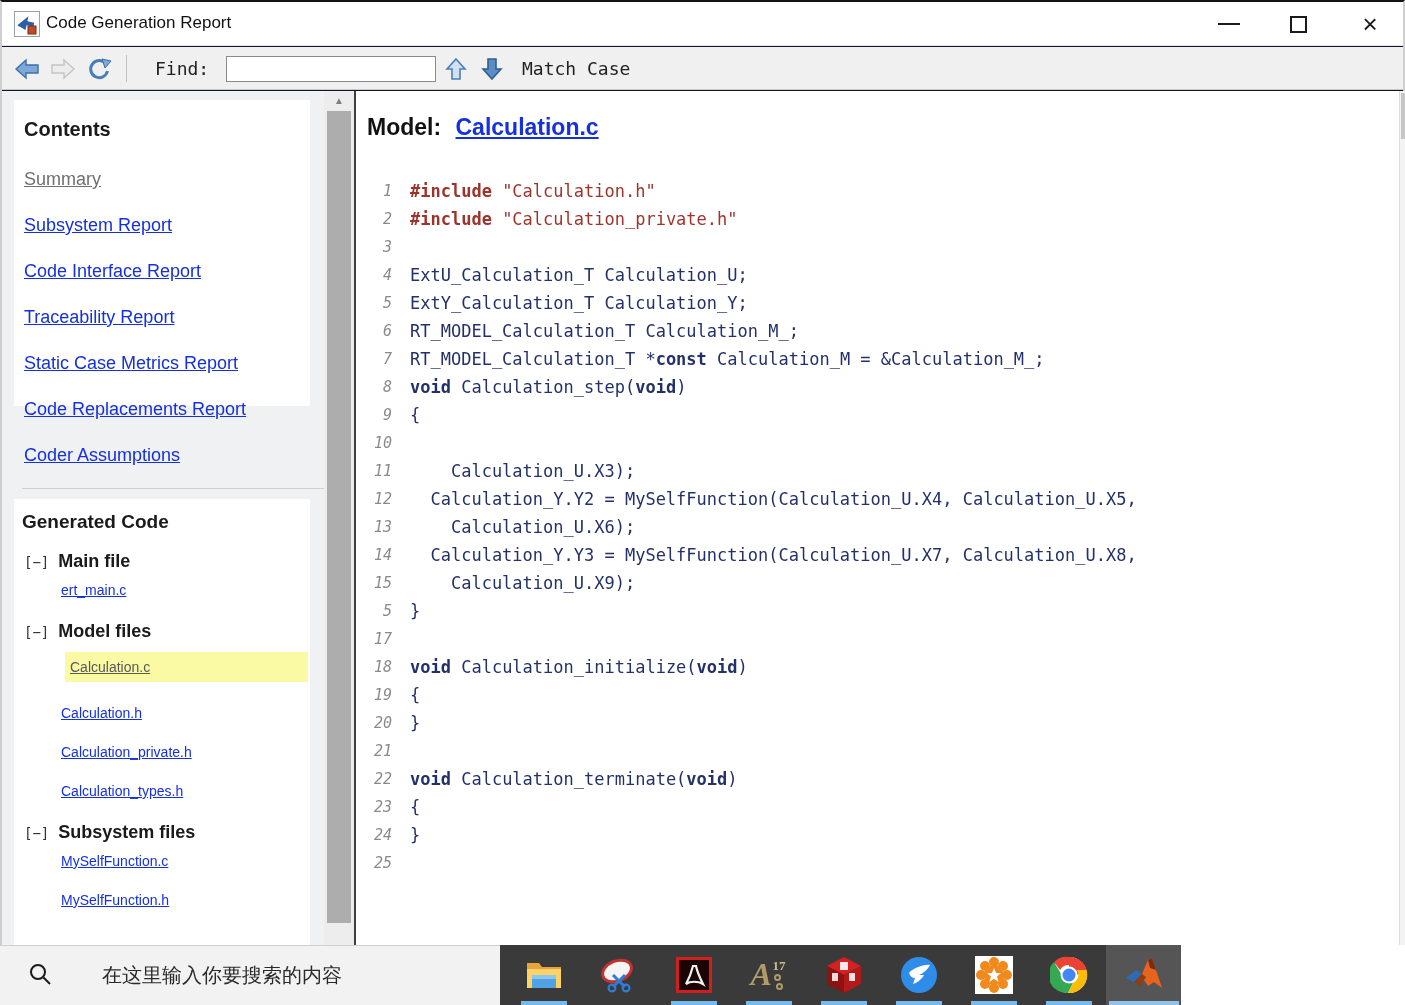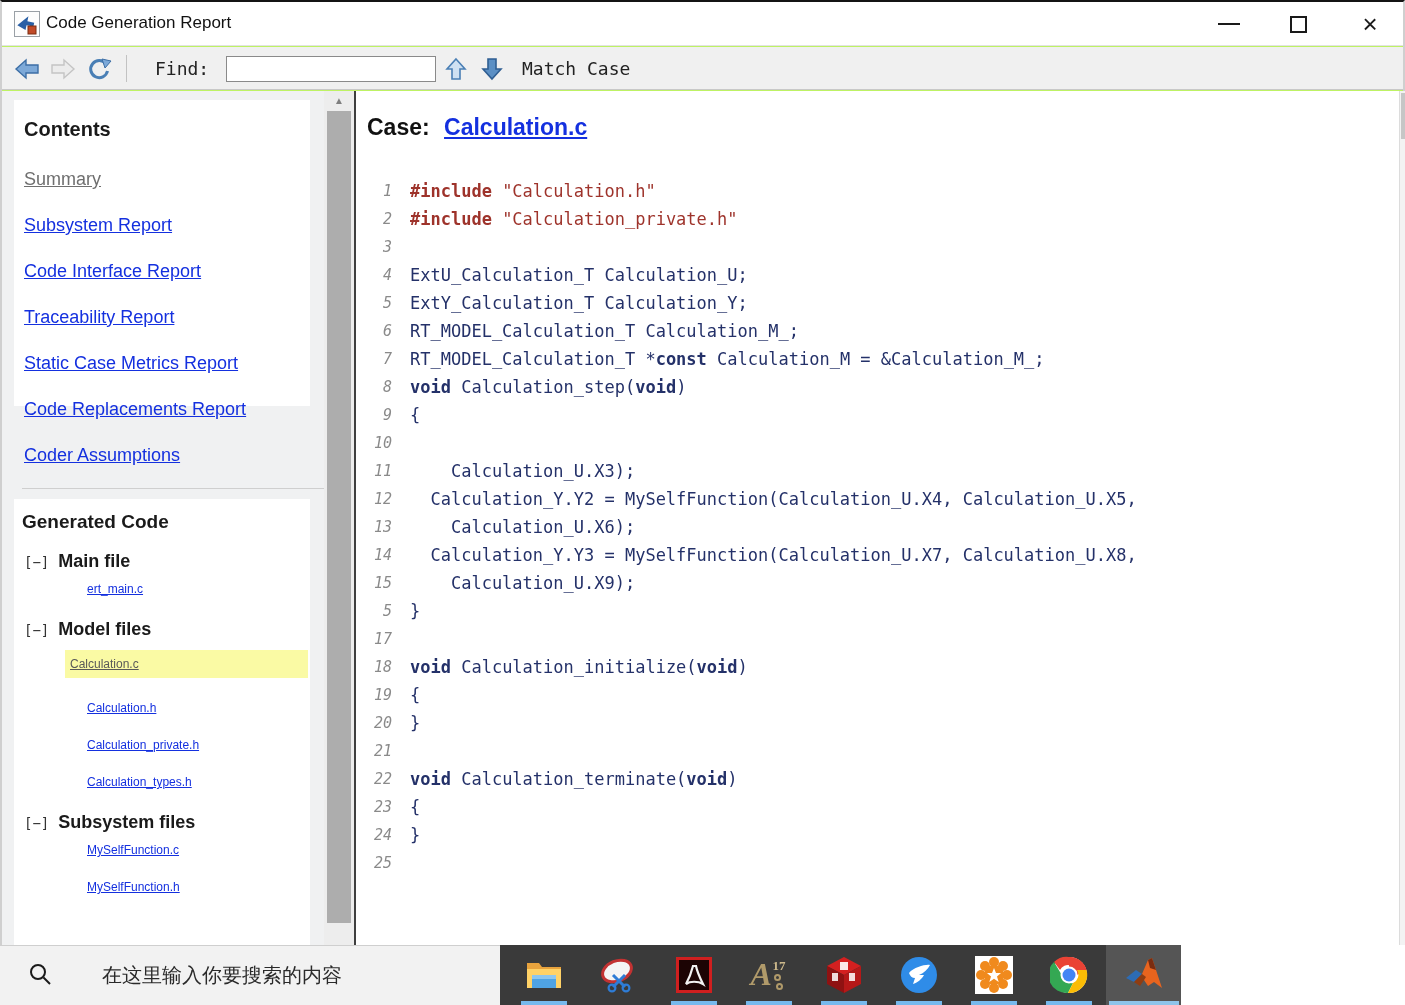--- a/index.html
+++ b/index.html
@@ -1,21 +1,21 @@
 <!DOCTYPE html>
 <html><head>
 <meta charset="utf-8">
 <style>
   * { margin:0; padding:0; box-sizing:border-box; }
   html,body { width:1405px; height:1005px; overflow:hidden; background:#fff;
               font-family:"Liberation Sans", sans-serif; }
   .screen { position:relative; width:1405px; height:1005px; }
 
   
-  .window { position:absolute; left:0; top:0; width:1405px; height:945px; background:#bef264;
+  .window { position:absolute; left:0; top:0; width:1405px; height:945px; background:#0f172a;
             border-top:2px solid #141414; border-left:2px solid #cfcfcf; border-right:2px solid #cfcfcf; }
   .titlebar { position:absolute; left:0; top:0; width:100%; height:44px; background:#fff;
               border-bottom:1px solid #e3e3e3; }
   .app-icon { position:absolute; left:12px; top:9px; width:26px; height:26px; }
   .title-text { position:absolute; left:44px; top:11px; font-size:17px; color:#111; }
   .win-btn { position:absolute; top:0; width:48px; height:44px; display:flex; align-items:center; justify-content:center; }
   .btn-min { left:1203px; } .btn-max { left:1272px; } .btn-close { left:1344px; }
   .glyph-min { width:22px; height:0; border-top:2px solid #1a1a1a; }
   .glyph-max { width:17px; height:17px; border:2px solid #1a1a1a; }
   .glyph-close { font-size:26px; color:#1a1a1a; line-height:1; font-weight:300; }
@@ -40,22 +40,22 @@
   .panel-title { font-size:20px; font-weight:bold; color:#1a1a1a; margin-bottom:28px; }
   .side-link { display:block; font-size:18px; color:#1430df; text-decoration:underline; margin-bottom:25px; }
   .side-link.visited { color:#6f6f6f; }
   .panel-divider { position:absolute; left:20px; top:397px; width:326px; height:1px; background:#cfcfcf; }
   .generated-panel { top:408px; height:446px; padding:12px 0 0 8px; }
   .gen-title { font-size:19px; font-weight:bold; color:#1a1a1a; margin-bottom:18px; }
   .tree-group { margin-bottom:6px; }
   .group-header { display:flex; align-items:center; margin:8px 0 10px 2px; }
   .toggle { font-family:"DejaVu Sans Mono", monospace; font-size:14px; color:#333; margin-right:9px; }
   .group-label { font-size:18px; font-weight:bold; color:#1a1a1a; }
-  .file-link { display:block; font-size:12px; color:#1430df; text-decoration:underline;
-               margin:0 0 23px 65px; }
+  .file-link { display:block; font-size:14px; color:#1430df; text-decoration:underline;
+               margin:0 0 23px 39px; }
   .file-link.selected { color:#595959; background:#fafaa4; margin-left:43px; margin-right:2px;
                         padding:7px 0 7px 5px; }
 
   
   .sb-scroll { position:absolute; left:322px; top:0; width:30px; height:854px; background:#ededed; }
   .sb-up { position:absolute; left:0; top:2px; width:30px; height:16px; text-align:center;
            font-size:10px; color:#7f7f7f; line-height:16px; }
   .sb-thumb { position:absolute; left:3px; top:20px; width:24px; height:812px; background:#adadad; }
 
   .v-divider { position:absolute; left:352px; top:0; width:2px; height:854px; background:#3f3f3f; }
@@ -207,21 +207,21 @@
         <div class="sb-scroll">
           <div class="sb-up">▲</div>
           <div class="sb-thumb"></div>
         </div>
       </div>
 
       <div class="v-divider"></div>
 
       <div class="main">
         <div class="file-header">
-          <span class="file-prefix">Case:</span>
+          <span class="file-prefix">Model:</span>
           <a class="file-name-link">Calculation.c</a>
         </div>
         <div class="code-listing">
             <div class="code-line"><span class="ln">1</span><span class="code-text"><span class="seg-pp">#include </span><span class="seg-str">"Calculation.h"</span></span></div>
             <div class="code-line"><span class="ln">2</span><span class="code-text"><span class="seg-pp">#include </span><span class="seg-str">"Calculation_private.h"</span></span></div>
             <div class="code-line"><span class="ln">3</span><span class="code-text"></span></div>
             <div class="code-line"><span class="ln">4</span><span class="code-text"><span class="seg-p">ExtU_Calculation_T Calculation_U;</span></span></div>
             <div class="code-line"><span class="ln">5</span><span class="code-text"><span class="seg-p">ExtY_Calculation_T Calculation_Y;</span></span></div>
             <div class="code-line"><span class="ln">6</span><span class="code-text"><span class="seg-p">RT_MODEL_Calculation_T Calculation_M_;</span></span></div>
             <div class="code-line"><span class="ln">7</span><span class="code-text"><span class="seg-p">RT_MODEL_Calculation_T *</span><span class="seg-kw">const</span><span class="seg-p"> Calculation_M = &amp;Calculation_M_;</span></span></div>

